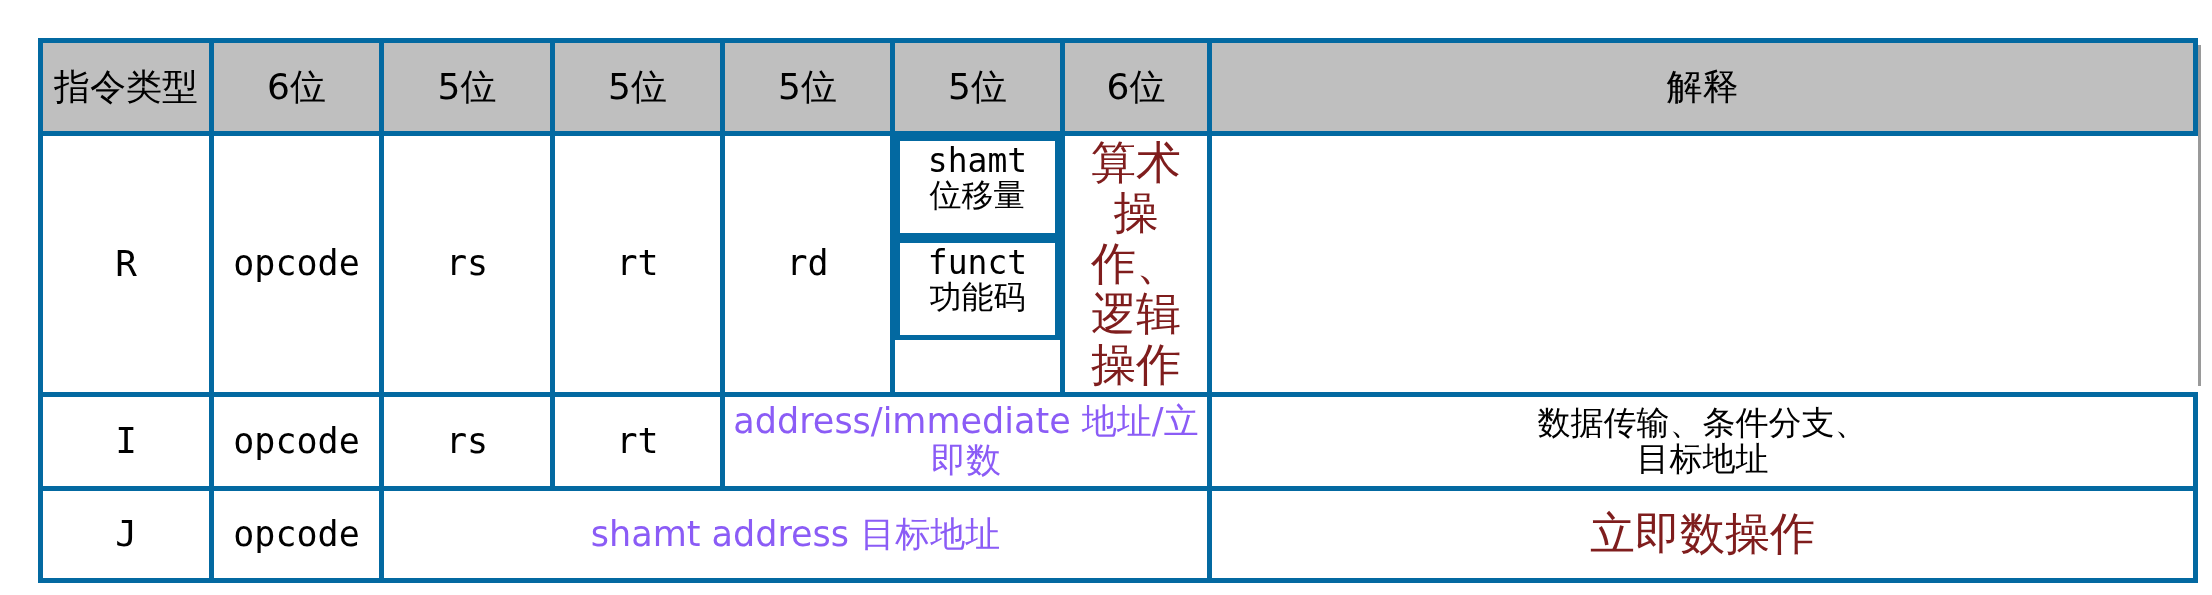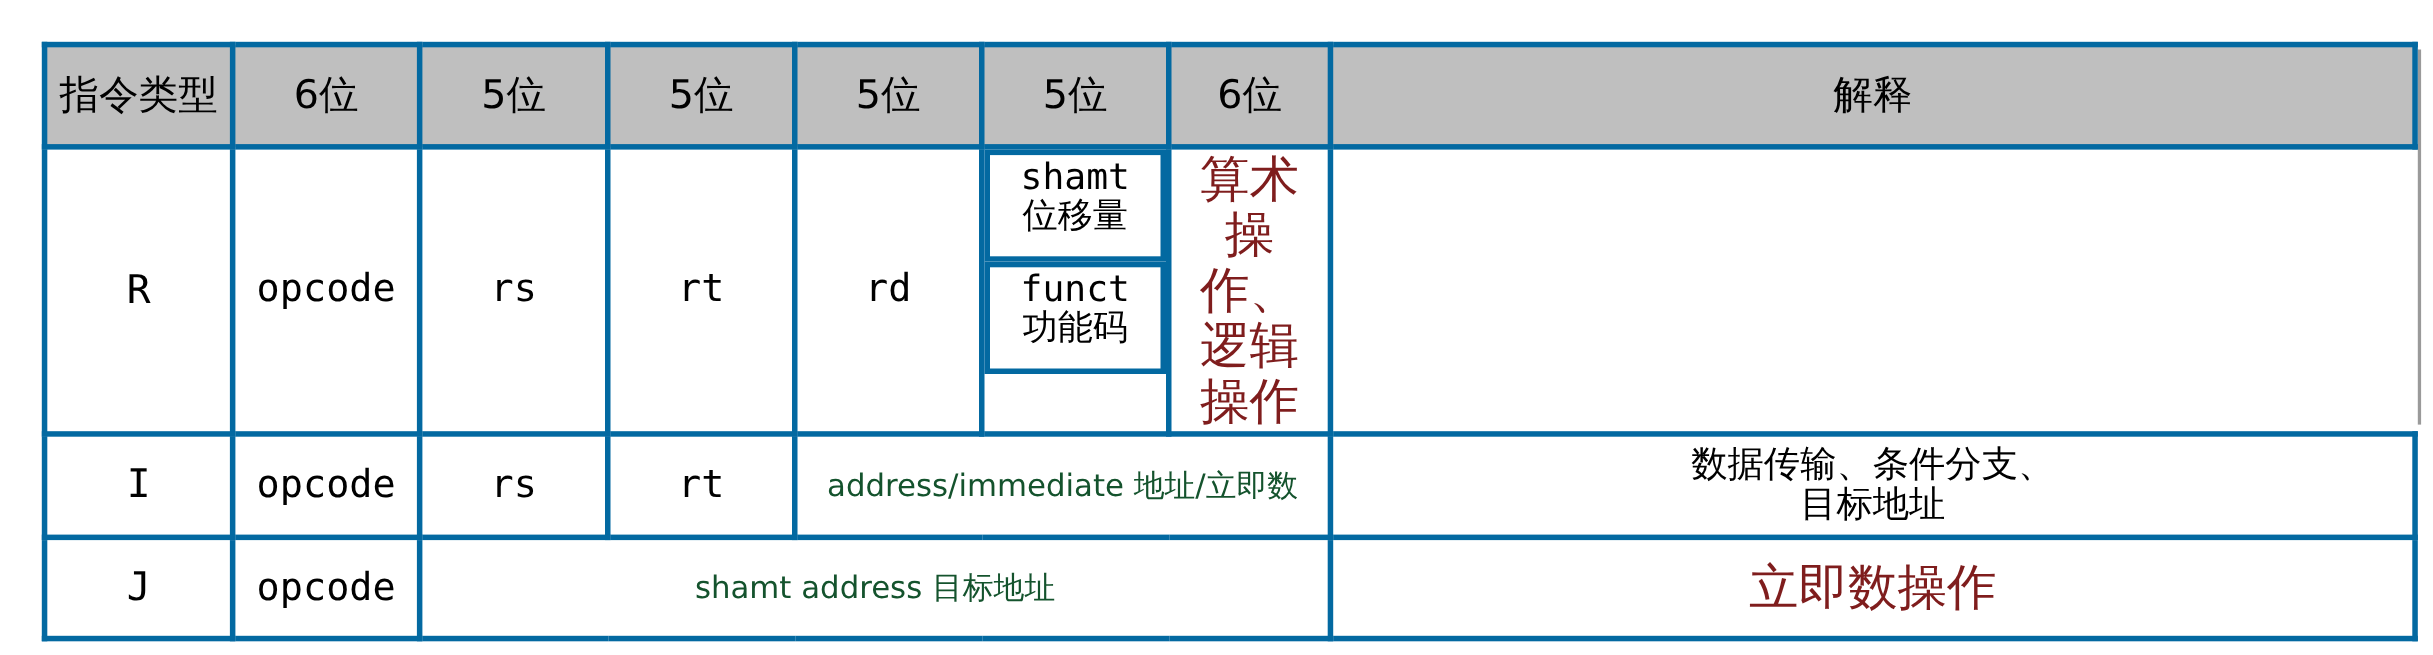--- a/index.html
+++ b/index.html
@@ -80,22 +80,22 @@
   }
 
   .cell-cjk {
     font-family: "DejaVu Sans", sans-serif;
     font-size: 45px;
     color: #7f1d1d;
   }
 
   .cell-mixed {
     font-family: "DejaVu Sans", sans-serif;
-    font-size: 28px;
-    color: #14532d;
+    font-size: 35px;
+    color: #8b5cf6;
   }
 
   .stacked {
     display: block;
   }
   .stacked .line-en {
     display: block;
     font-family: "DejaVu Sans Mono", monospace;
     font-size: 33px;
   }

